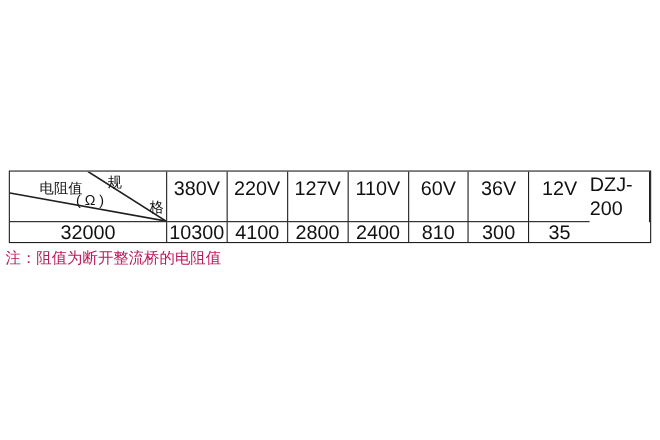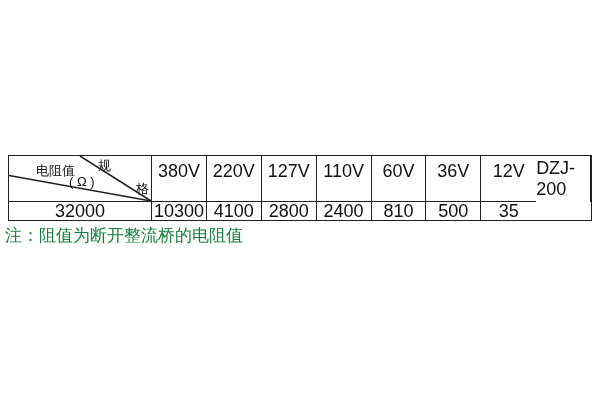--- a/index.html
+++ b/index.html
@@ -45,23 +45,23 @@
   .corner .lbl { position: absolute; font-size: 13px; line-height: 1; white-space: nowrap; }
   .lbl-spec-top    { left: 89px; top: 3px; }
   .lbl-spec-bottom { left: 127px; top: 26px; }
   .lbl-res         { left: 27px; top: 8px; }
   .lbl-unit        { left: 60px; top: 19px; font-size: 13px; }
   .lbl-model       { left: 3px;  top: 30px; margin-top: 45px; }
 
   .footnote {
     position: absolute;
     left: 5px; top: 227px;
-    font-size: 17px;
+    font-size: 14px;
     line-height: 1.1;
-    color: #15803d;
+    color: #be185d;
   }
 </style>
 </head>
 <body>
 
 <div class="page">
 
   <div class="spec-table">
 
     <div class="corner">
@@ -84,20 +84,20 @@
     <div class="cell hcell">36V</div>
     <div class="cell hcell last-col">12V</div>
 
     <div class="cell row2">DZJ-200</div>
     <div class="cell row2">32000</div>
     <div class="cell row2">10300</div>
     <div class="cell row2">4100</div>
     <div class="cell row2">2800</div>
     <div class="cell row2">2400</div>
     <div class="cell row2">810</div>
-    <div class="cell row2">500</div>
+    <div class="cell row2">300</div>
     <div class="cell row2 last-col">35</div>
 
   </div>
 
   <div class="footnote">注：阻值为断开整流桥的电阻值</div>
 
 </div>
 
 </body></html>

